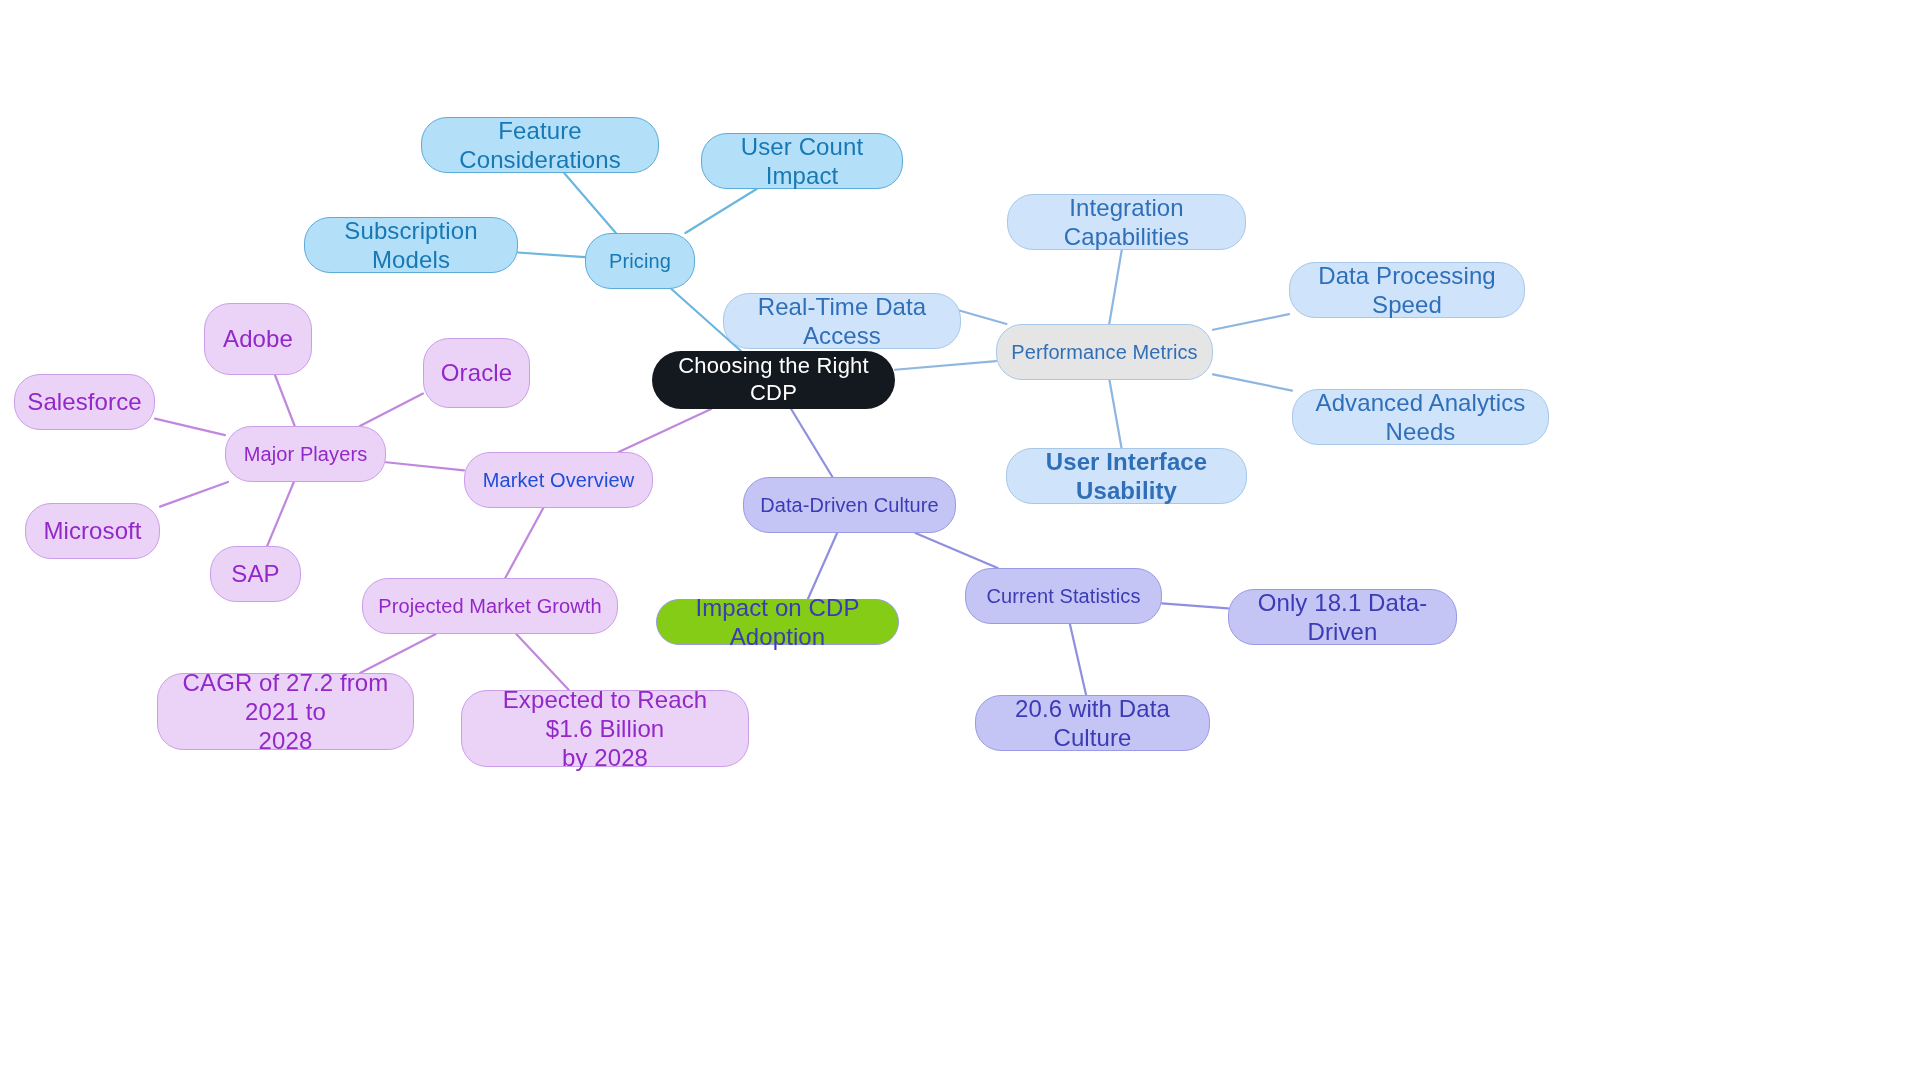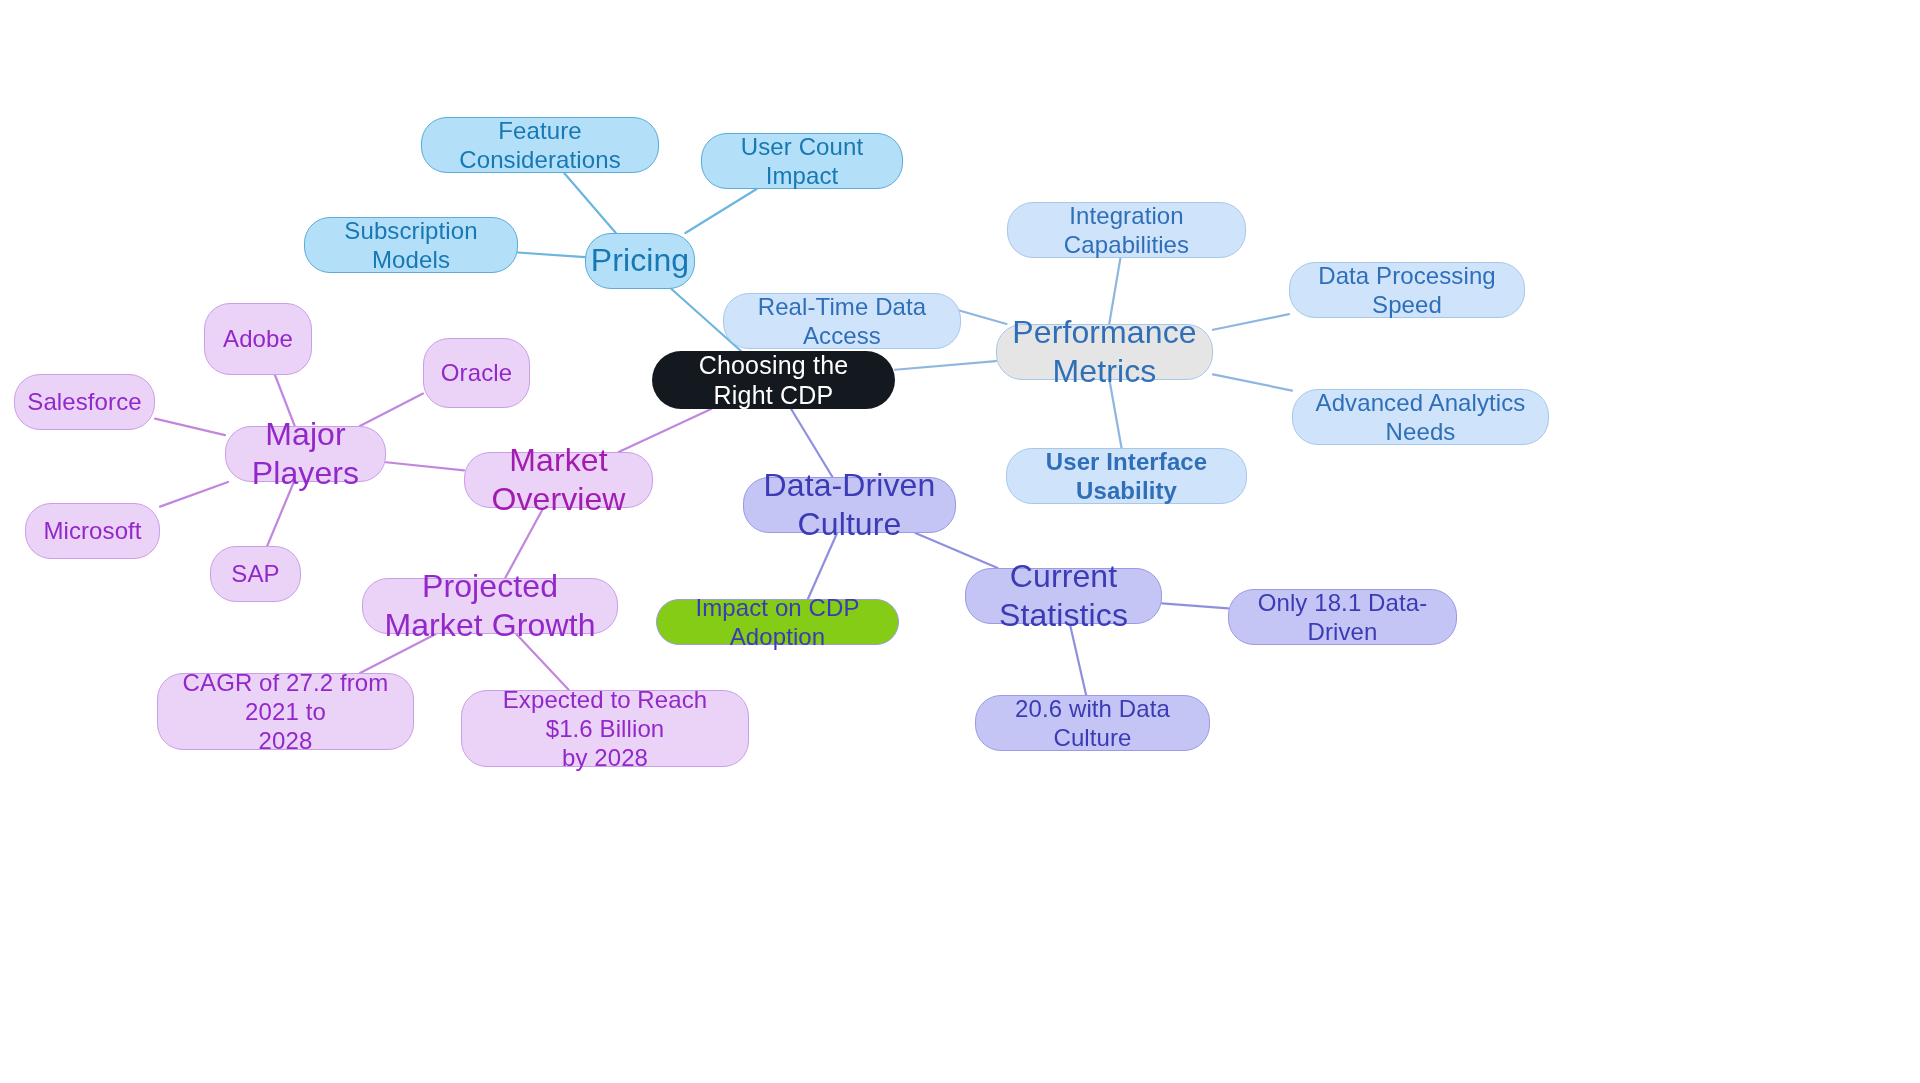--- a/index.html
+++ b/index.html
@@ -35,24 +35,24 @@
     border-style: solid;
     border-width: 1.4px;
     line-height: 1.22;
     padding: 4px 14px;
     white-space: pre-line;
     letter-spacing: 0.1px;
   }
   .node.root {
     border-radius: 34px;
     border-width: 0px;
-    font-size: 25px;
+    font-size: 22px;
     letter-spacing: 0.2px;
   }
-  .node.branch { font-size: 32px; }
+  .node.branch { font-size: 20px; }
   .node.leaf   { font-size: 24px; }
 </style>
 </head>
 <body>
 
 <div id="mindmap-canvas">
   <svg id="edge-layer" viewBox="0 0 1920 1083" width="1920" height="1083">
       <line x1="740.9663865546219" y1="351" x2="671.4117647058823" y2="289" stroke="#6bb6de" stroke-width="2.2" stroke-linecap="round"></line>
       <line x1="615.8620689655172" y1="233" x2="564.1379310344828" y2="173" stroke="#6bb6de" stroke-width="2.2" stroke-linecap="round"></line>
       <line x1="685.36" y1="233" x2="756.64" y2="189" stroke="#6bb6de" stroke-width="2.2" stroke-linecap="round"></line>
@@ -79,31 +79,31 @@
       <line x1="435.7251184834123" y1="634" x2="360.12796208530807" y2="673" stroke="#c187de" stroke-width="2.2" stroke-linecap="round"></line>
       <line x1="516.2857142857143" y1="634" x2="568.8571428571429" y2="690" stroke="#c187de" stroke-width="2.2" stroke-linecap="round"></line>
     </svg>
   <div id="node-layer">
       <div class="node root" style="left: 652px; top: 351px; width: 243px; height: 58px; background: rgb(20, 24, 31); border-color: rgb(20, 24, 31); color: rgb(255, 255, 255);">Choosing the Right CDP</div>
       <div class="node branch" style="left: 585px; top: 233px; width: 110px; height: 56px; background: rgb(179, 224, 248); border-color: rgb(92, 172, 216); color: rgb(24, 120, 180);">Pricing</div>
       <div class="node leaf" style="left: 421px; top: 117px; width: 238px; height: 56px; background: rgb(179, 224, 248); border-color: rgb(92, 172, 216); color: rgb(24, 120, 180);">Feature Considerations</div>
       <div class="node leaf" style="left: 701px; top: 133px; width: 202px; height: 56px; background: rgb(179, 224, 248); border-color: rgb(92, 172, 216); color: rgb(24, 120, 180);">User Count Impact</div>
       <div class="node leaf" style="left: 304px; top: 217px; width: 214px; height: 56px; background: rgb(179, 224, 248); border-color: rgb(92, 172, 216); color: rgb(24, 120, 180);">Subscription Models</div>
       <div class="node branch" style="left: 996px; top: 324px; width: 217px; height: 56px; background: #e5e5e5; border-color: rgb(168, 200, 234); color: rgb(47, 111, 184);">Performance Metrics</div>
-      <div class="node leaf" style="left: 1007px; top: 194px; width: 239px; height: 56px; background: rgb(207, 227, 251); border-color: rgb(168, 200, 234); color: rgb(47, 111, 184); margin-top: 8px;">Integration Capabilities</div>
+      <div class="node leaf" style="left: 1007px; top: 194px; width: 239px; height: 56px; background: rgb(207, 227, 251); border-color: rgb(168, 200, 234); color: rgb(47, 111, 184);">Integration Capabilities</div>
       <div class="node leaf" style="left: 723px; top: 249px; width: 238px; height: 56px; background: rgb(207, 227, 251); border-color: rgb(168, 200, 234); color: rgb(47, 111, 184); margin-top: 44px;">Real-Time Data Access</div>
       <div class="node leaf" style="left: 1289px; top: 262px; width: 236px; height: 56px; background: rgb(207, 227, 251); border-color: rgb(168, 200, 234); color: rgb(47, 111, 184);">Data Processing Speed</div>
       <div class="node leaf" style="left: 1292px; top: 389px; width: 257px; height: 56px; background: rgb(207, 227, 251); border-color: rgb(168, 200, 234); color: rgb(47, 111, 184);">Advanced Analytics Needs</div>
       <div class="node leaf" style="left: 1006px; top: 448px; width: 241px; height: 56px; background: rgb(207, 227, 251); border-color: rgb(168, 200, 234); color: rgb(47, 111, 184); font-weight: bold;">User Interface Usability</div>
       <div class="node branch" style="left: 743px; top: 477px; width: 213px; height: 56px; background: rgb(197, 197, 245); border-color: rgb(154, 154, 230); color: rgb(59, 59, 181);">Data-Driven Culture</div>
       <div class="node leaf" style="left: 656px; top: 599px; width: 243px; height: 46px; background: #84cc16; border-color: rgb(154, 154, 230); color: rgb(59, 59, 181);">Impact on CDP Adoption</div>
       <div class="node branch" style="left: 965px; top: 568px; width: 197px; height: 56px; background: rgb(197, 197, 245); border-color: rgb(154, 154, 230); color: rgb(59, 59, 181);">Current Statistics</div>
       <div class="node leaf" style="left: 1228px; top: 589px; width: 229px; height: 56px; background: rgb(197, 197, 245); border-color: rgb(154, 154, 230); color: rgb(59, 59, 181);">Only 18.1 Data-Driven</div>
       <div class="node leaf" style="left: 975px; top: 695px; width: 235px; height: 56px; background: rgb(197, 197, 245); border-color: rgb(154, 154, 230); color: rgb(59, 59, 181);">20.6 with Data Culture</div>
-      <div class="node branch" style="left: 464px; top: 452px; width: 189px; height: 56px; background: rgb(235, 210, 247); border-color: rgb(203, 159, 232); color: #a21caf;">Market Overview</div>
+      <div class="node branch" style="left: 464px; top: 452px; width: 189px; height: 56px; background: rgb(235, 210, 247); border-color: rgb(203, 159, 232); color: #1d4ed8;">Market Overview</div>
       <div class="node branch" style="left: 225px; top: 426px; width: 161px; height: 56px; background: rgb(235, 210, 247); border-color: rgb(203, 159, 232); color: rgb(147, 40, 201);">Major Players</div>
       <div class="node leaf" style="left: 204px; top: 303px; width: 108px; height: 72px; background: rgb(235, 210, 247); border-color: rgb(203, 159, 232); color: rgb(147, 40, 201);">Adobe</div>
       <div class="node leaf" style="left: 423px; top: 338px; width: 107px; height: 70px; background: rgb(235, 210, 247); border-color: rgb(203, 159, 232); color: rgb(147, 40, 201);">Oracle</div>
       <div class="node leaf" style="left: 14px; top: 374px; width: 141px; height: 56px; background: rgb(235, 210, 247); border-color: rgb(203, 159, 232); color: rgb(147, 40, 201);">Salesforce</div>
       <div class="node leaf" style="left: 25px; top: 503px; width: 135px; height: 56px; background: rgb(235, 210, 247); border-color: rgb(203, 159, 232); color: rgb(147, 40, 201);">Microsoft</div>
       <div class="node leaf" style="left: 210px; top: 546px; width: 91px; height: 56px; background: rgb(235, 210, 247); border-color: rgb(203, 159, 232); color: rgb(147, 40, 201);">SAP</div>
       <div class="node branch" style="left: 362px; top: 578px; width: 256px; height: 56px; background: rgb(235, 210, 247); border-color: rgb(203, 159, 232); color: rgb(147, 40, 201);">Projected Market Growth</div>
       <div class="node leaf" style="left: 157px; top: 673px; width: 257px; height: 77px; background: rgb(235, 210, 247); border-color: rgb(203, 159, 232); color: rgb(147, 40, 201);">CAGR of 27.2 from 2021 to
 2028</div>
       <div class="node leaf" style="left: 461px; top: 690px; width: 288px; height: 77px; background: rgb(235, 210, 247); border-color: rgb(203, 159, 232); color: rgb(147, 40, 201);">Expected to Reach $1.6 Billion

